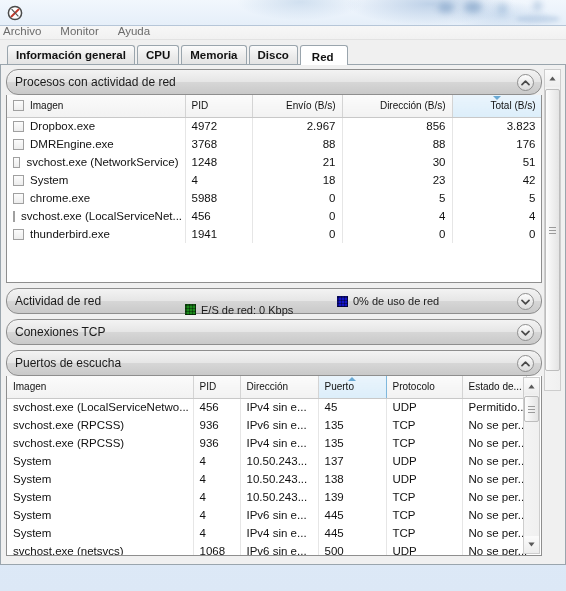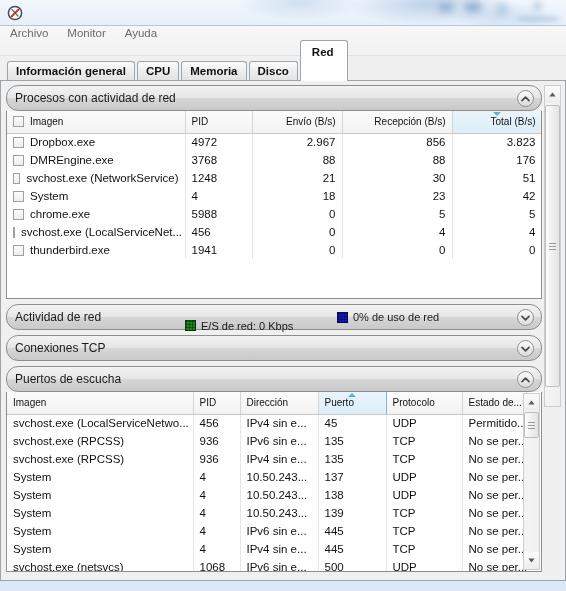--- a/index.html
+++ b/index.html
@@ -38,26 +38,25 @@
     width: 16px; height: 16px; margin-left: 7px; margin-right: 6px;
     flex: 0 0 auto; position: relative;
   }
   .title-text {
     font-size: 12px; color: #0a2a40; letter-spacing: .1px;
     text-shadow: 0 0 3px rgba(255,255,255,.95), 0 0 6px rgba(255,255,255,.8);
   }
 
   
   .menubar {
-    height: 31px;
+    height: 15px;
     background: linear-gradient(180deg,#f7f7f7 0%, #f1f1f1 100%);
     border-top: 1px solid #b6c6d8;
     border-bottom: 1px solid #e2e2e2;
-    display: flex; align-items: flex-start;
-    padding-left: 7px;
+    display: flex; align-items: flex-end;
   }
   .menu-item {
     font-size: 11.5px; color: #6b6b6b; padding: 1px 9px 2px 3px; margin-right: 7px;
     white-space: nowrap; cursor: default;
   }
 
   
   .tabstrip {
     position: relative;
     height: 25px;
@@ -77,21 +76,21 @@
     background: linear-gradient(180deg,#fbfbfb 0%, #ececec 55%, #e3e3e3 100%);
     border: 1px solid #9aa5ad;
     border-bottom: none;
     border-radius: 3px 3px 0 0;
     white-space: nowrap;
     cursor: default;
     position: relative;
     z-index: 1;
   }
   .tab.active {
-    height: 41px;
+    height: 20px;
     line-height: 22px;
     background: #ffffff;
     border-color: #9aa5ad;
     z-index: 3;
     margin-bottom: -1px;
     padding: 0 13px 8px 11px;
   }
 
   
   .content {
@@ -300,21 +299,21 @@
           <thead>
             <tr>
               <th>
                 <span class="cellflex">
                     <span class="chk"></span>
                     <span>Imagen</span>
                   </span>
               </th>
               <th>PID</th>
               <th class="num">Envío (B/s)</th>
-              <th class="num">Recepción (B/s)</th>
+              <th class="num">Dirección (B/s)</th>
               <th class="num sorted">
                 <span class="sortarrow desc"></span>
                 <span>Total (B/s)</span>
               </th>
               <th></th>
             </tr>
           </thead>
           <tbody>
             <tr>
               <td>

